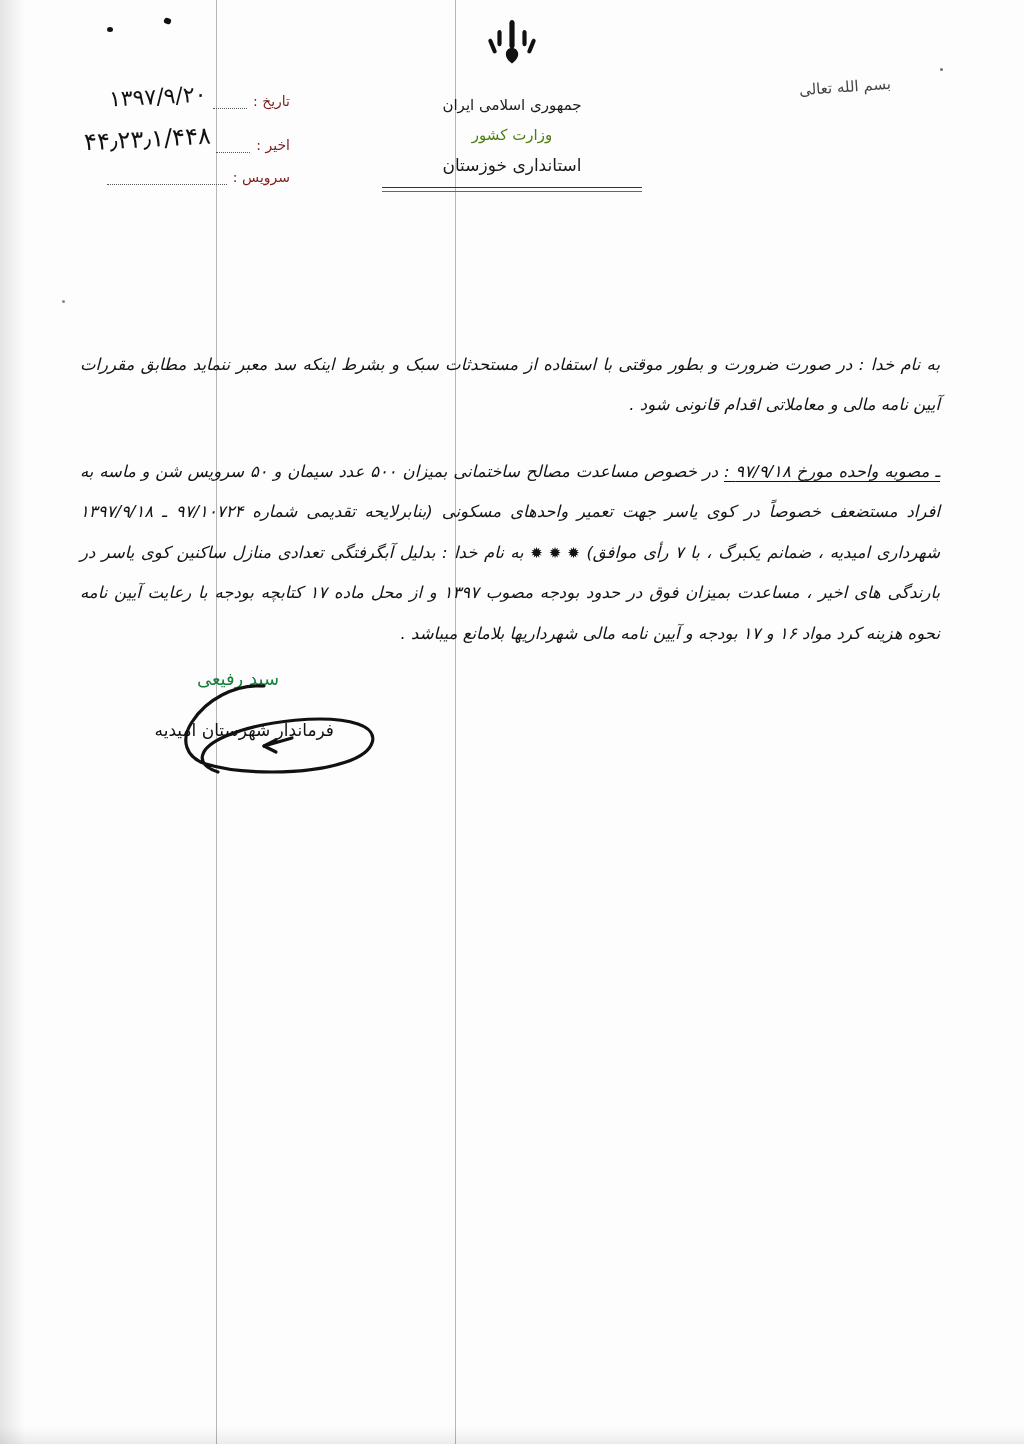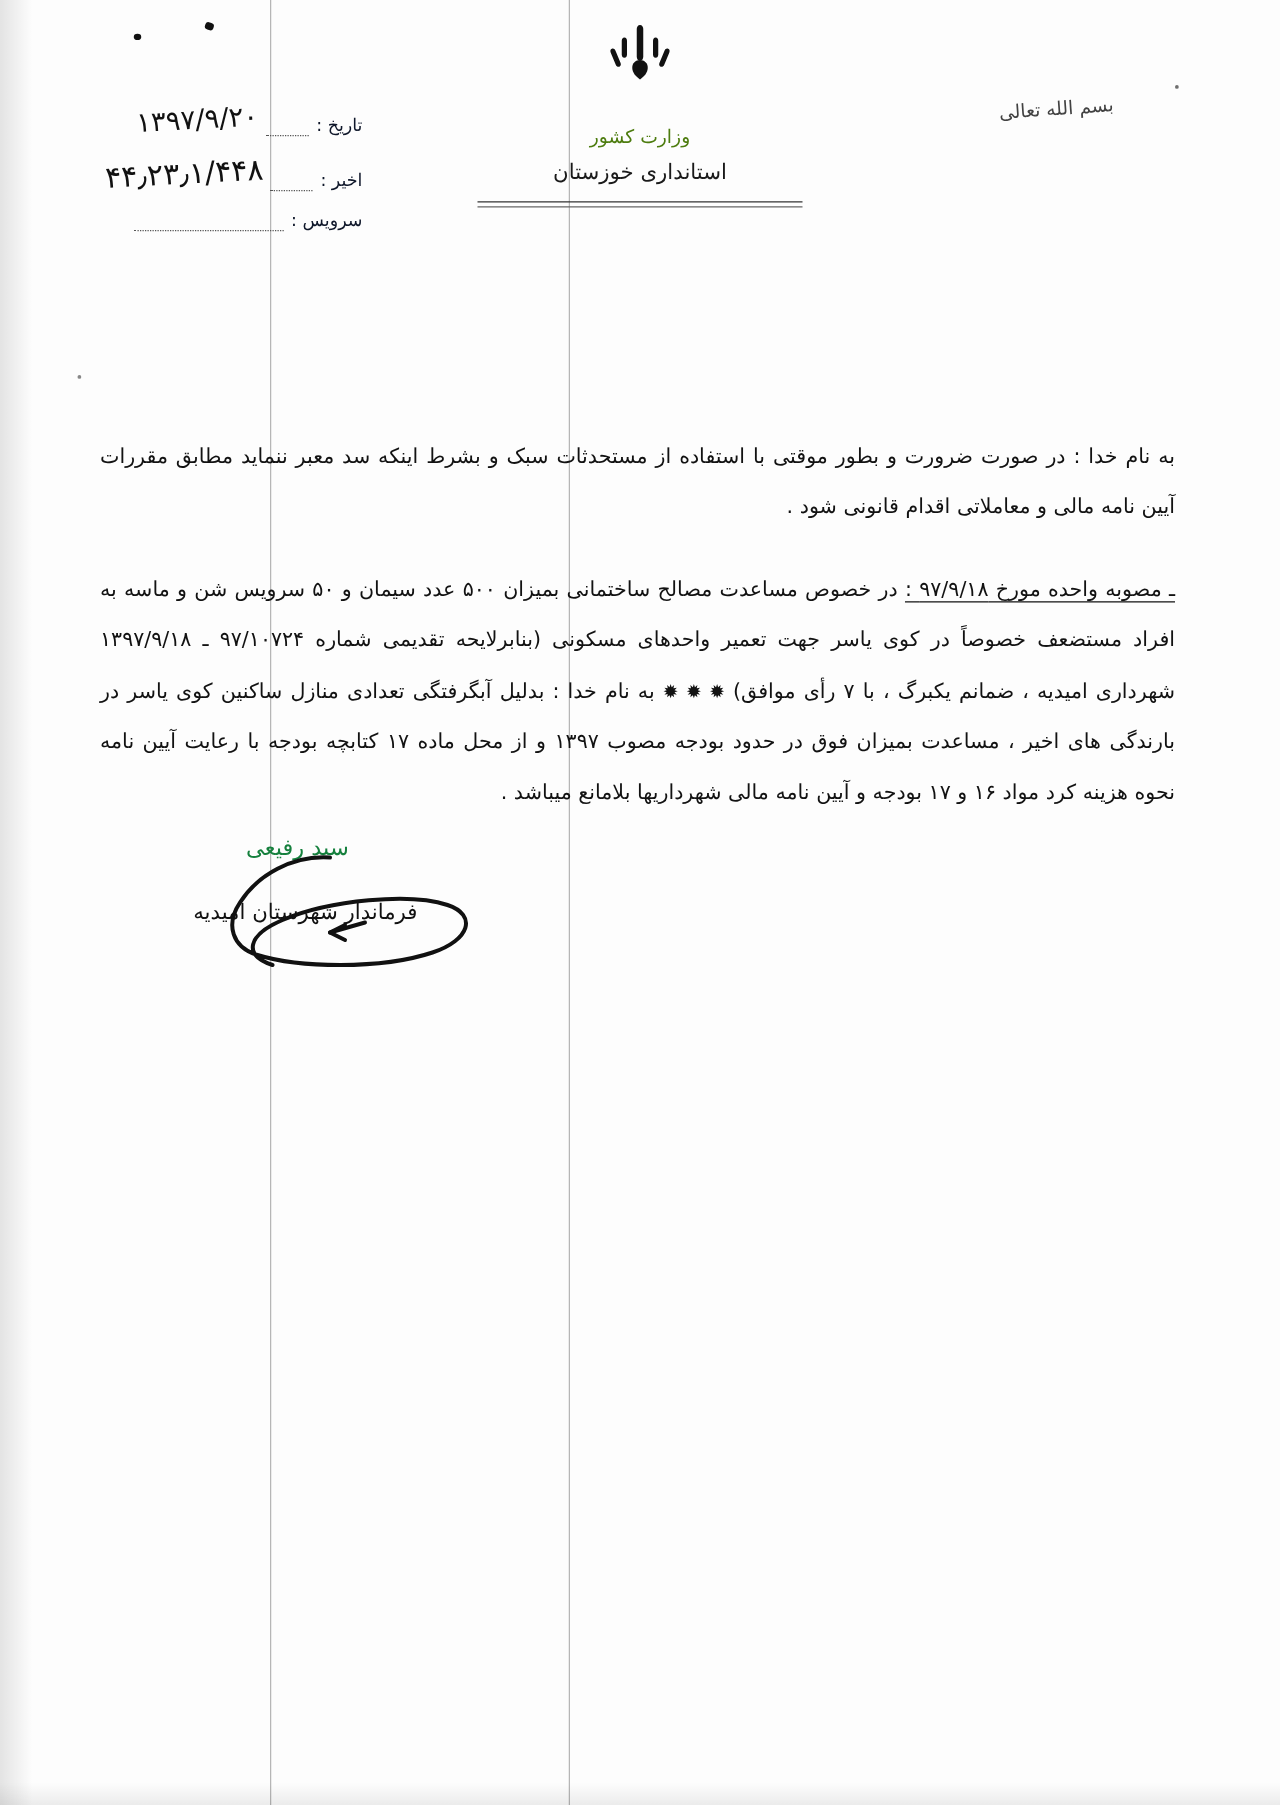--- a/index.html
+++ b/index.html
@@ -125,21 +125,21 @@
   }
   .meta-row {
     display: flex;
     align-items: flex-end;
     justify-content: flex-start;
     margin-bottom: 16px;
     gap: 6px;
   }
   .meta-label {
     font-size: 14px;
-    color: #0f172a;
+    color: #7f1d1d;
     white-space: nowrap;
     text-align: right;
   }
   .meta-dots {
     flex: 0 0 auto;
     width: 34px;
     border-bottom: 1.5px dotted #555;
     height: 12px;
   }
   .meta-value {
@@ -179,20 +179,21 @@
     width: 860px;
     direction: rtl;
     text-align: justify;
     font-size: 16.5px;
     line-height: 2.45;
     color: #121212;
     font-family: "DejaVu Sans", sans-serif;
   }
   .para {
     margin: 0 0 26px 0;
+    font-style: italic;
   }
   .para.p2 {
     margin-top: 16px;
   }
   .u {
     text-decoration: underline;
     text-underline-offset: 4px;
   }
   .stars {
     letter-spacing: 6px;
@@ -258,20 +259,21 @@
         <path d="M43.5 12 c1.3 0 2.1 1.1 2.1 2.6 v11 c0 1.6 -0.8 2.6 -2.1 2.6 c-1.3 0 -2.1 -1 -2.1 -2.6 v-11 C41.4 13.1 42.2 12 43.5 12 z"></path>
         <path d="M8.5 21 c1.2 -0.5 2.3 0.2 2.9 1.6 l4 9.6 c0.6 1.4 0.3 2.6 -0.9 3.1 c-1.2 0.5 -2.3 -0.2 -2.9 -1.6 l-4 -9.6 C7 22.7 7.3 21.5 8.5 21 z"></path>
         <path d="M53.5 21 c-1.2 -0.5 -2.3 0.2 -2.9 1.6 l-4 9.6 c-0.6 1.4 -0.3 2.6 0.9 3.1 c1.2 0.5 2.3 -0.2 2.9 -1.6 l4 -9.6 C55 22.7 54.7 21.5 53.5 21 z"></path>
       </g>
     </svg>
   </div>
 
   <div class="bismillah">بسم الله تعالی</div>
 
   <div class="header-center">
+    <div class="hc-line1">جمهوری اسلامی ایران</div>
     <div class="hc-line2">وزارت کشور</div>
     <div class="hc-line3">استانداری خوزستان</div>
     <div class="hc-rule"></div>
   </div>
 
   <div class="meta">
     <div class="meta-row">
       <span class="meta-label">تاریخ :</span>
       <span class="meta-dots"></span>
       <span class="meta-value">۱۳۹۷/۹/۲۰</span>

